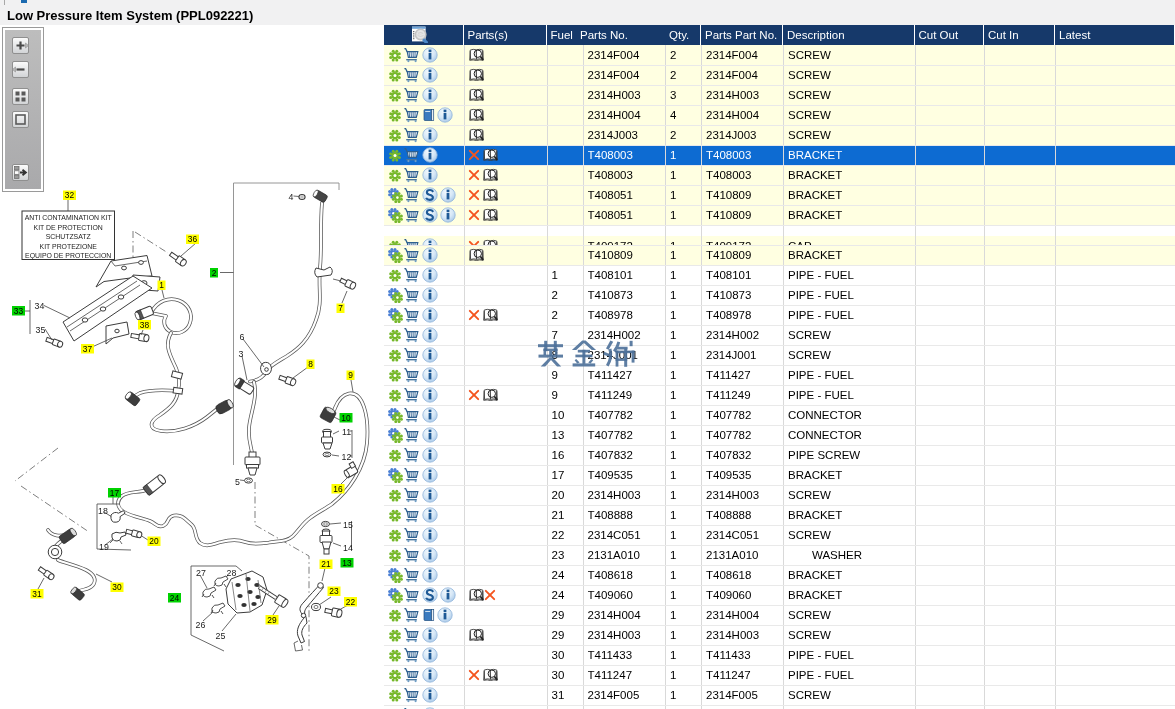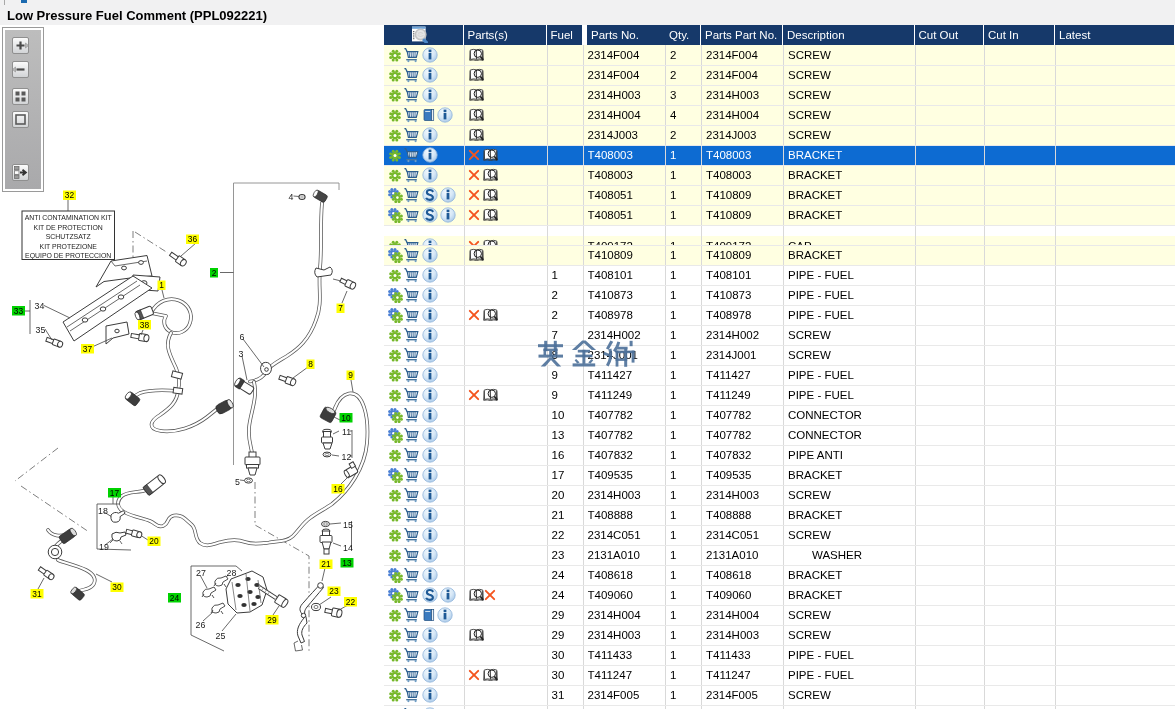--- a/index.html
+++ b/index.html
@@ -20,21 +20,21 @@
 #tpan {left:5px; top:30px; width:36px; height:159px;
   background:linear-gradient(180deg,#bdbdbd,#a9a9ab);}
 .tbtn {position:absolute; left:12px; width:17px; height:17px;
   background:linear-gradient(180deg,#fbfbfb,#d2d4d6); border:1px solid #8f8f8f; border-radius:2px;}
 </style></head>
 <body>
 <div id="page">
 <div id="topbar" class="abs"></div>
 <div class="abs" style="left:4px;top:0;width:1px;height:5px;background:#a8a8a8"></div>
 <div class="abs" style="left:21px;top:0;width:6px;height:3px;background:#1c6ab0"></div>
-<div id="title" class="abs">Low Pressure Fuel Comment (PPL092221)</div>
+<div id="title" class="abs">Low Pressure Item System (PPL092221)</div>
 <svg class="abs" style="left:0;top:25px" width="384" height="684" viewBox="0 25 384 684">
 <rect x="0" y="25" width="384" height="684" fill="#fff"></rect>
 <path d="M133,231 L133,275" fill="none" stroke="#707070" stroke-width="0.9" stroke-dasharray="7 3 1.5 3"></path>
 <path d="M135,232 L168,253" fill="none" stroke="#707070" stroke-width="0.9" stroke-dasharray="7 3 1.5 3"></path>
 <path d="M58,448 L15,481 M21,486 L89,532" fill="none" stroke="#707070" stroke-width="0.9" stroke-dasharray="7 3 1.5 3"></path>
 <path d="M255,482 L255,525 L309,556 L309,652" fill="none" stroke="#707070" stroke-width="0.9" stroke-dasharray="7 3 1.5 3"></path>
 <path d="M233.5,183 L339,183 L339,190" fill="none" stroke="#8a8a8a" stroke-width="0.9"></path>
 <path d="M233.5,183 L233.5,465" fill="none" stroke="#8a8a8a" stroke-width="0.9"></path>
 <path d="M220,272.5 L233.5,272.5" fill="none" stroke="#4e4e4e" stroke-width="0.85"></path>
 <rect x="22" y="211" width="92.5" height="48.5" fill="#fff" stroke="#333" stroke-width="1"></rect>
@@ -1194,21 +1194,21 @@
             <circle cx="11.6" cy="13.6" r="1.1" fill="#6d9cc4" stroke="none"></circle>
           </g>
           <circle cx="43" cy="8" r="7.2" fill="url(#ball)" stroke="#8fb4da" stroke-width="0.8"></circle>
           <rect x="41.6" y="5.8" width="2.8" height="6.6" fill="#1f5a96"></rect>
           <rect x="41.6" y="2.5999999999999996" width="2.8" height="2.4" fill="#1f5a96"></rect>
         </svg>
         <div class="cell" style="left:167.5px;width:30.0px">16</div>
         <div class="cell" style="left:203.5px;width:76.5px">T407832</div>
         <div class="cell" style="left:286px;width:30px">1</div>
         <div class="cell" style="left:322px;width:76px">T407832</div>
-        <div class="cell" style="left:404px;width:125.5px">PIPE ANTI</div>
+        <div class="cell" style="left:404px;width:125.5px">PIPE SCREW</div>
       </div>
       <div class="row " style="top:440px;background:#ffffff">
         <svg class="abs" style="left:3px;top:2px" width="76" height="16" viewBox="0 0 76 16">
           <circle cx="6.4" cy="6.2" r="3.0" fill="#4a7fd4"></circle>
           <circle cx="10.2" cy="7.8" r="1.5" fill="#4a7fd4"></circle>
           <circle cx="8.0" cy="10.0" r="1.5" fill="#4a7fd4"></circle>
           <circle cx="4.8" cy="10.0" r="1.5" fill="#4a7fd4"></circle>
           <circle cx="2.6" cy="7.8" r="1.5" fill="#4a7fd4"></circle>
           <circle cx="2.6" cy="4.6" r="1.5" fill="#4a7fd4"></circle>
           <circle cx="4.8" cy="2.4" r="1.5" fill="#4a7fd4"></circle>
@@ -1698,21 +1698,21 @@
       <div class="hline" style="left:0;top:560px;width:791px"></div>
       <div class="hline" style="left:0;top:580px;width:791px"></div>
       <div class="hline" style="left:0;top:600px;width:791px"></div>
       <div class="hline" style="left:0;top:620px;width:791px"></div>
       <div class="hline" style="left:0;top:640px;width:791px"></div>
       <div class="hline" style="left:0;top:660px;width:791px"></div>
       <div class="hline" style="left:0;top:680px;width:791px"></div>
       <div class="hdr" style="left:0px;width:79.5px"></div>
       <div class="hdr" style="left:79.5px;width:83.0px">Parts(s)</div>
       <div class="hdr" style="left:162.5px;width:36.0px">Fuel</div>
-      <div class="hdr" style="left:203px;width:90px">Parts No.</div>
+      <div class="hdr" style="left:192px;width:90px">Parts No.</div>
       <div class="hdr" style="left:281px;width:36px">Qty.</div>
       <div class="hdr" style="left:317px;width:82px">Parts Part No.</div>
       <div class="hdr" style="left:399px;width:131.5px">Description</div>
       <div class="hdr" style="left:530.5px;width:69.5px">Cut Out</div>
       <div class="hdr" style="left:600px;width:71px">Cut In</div>
       <div class="hdr" style="left:671px;width:120px">Latest</div>
       <svg class="abs" style="left:27px;top:1px" width="18" height="17" viewBox="0 0 18 17">
         <rect x="1" y="0.6" width="13.5" height="14.8" fill="#fdfdfd"></rect>
         <rect x="1" y="0.6" width="13.5" height="2.2" fill="#6ea4d8"></rect>
         <rect x="1" y="3.4" width="13.5" height="0.9" fill="#fff"></rect>

